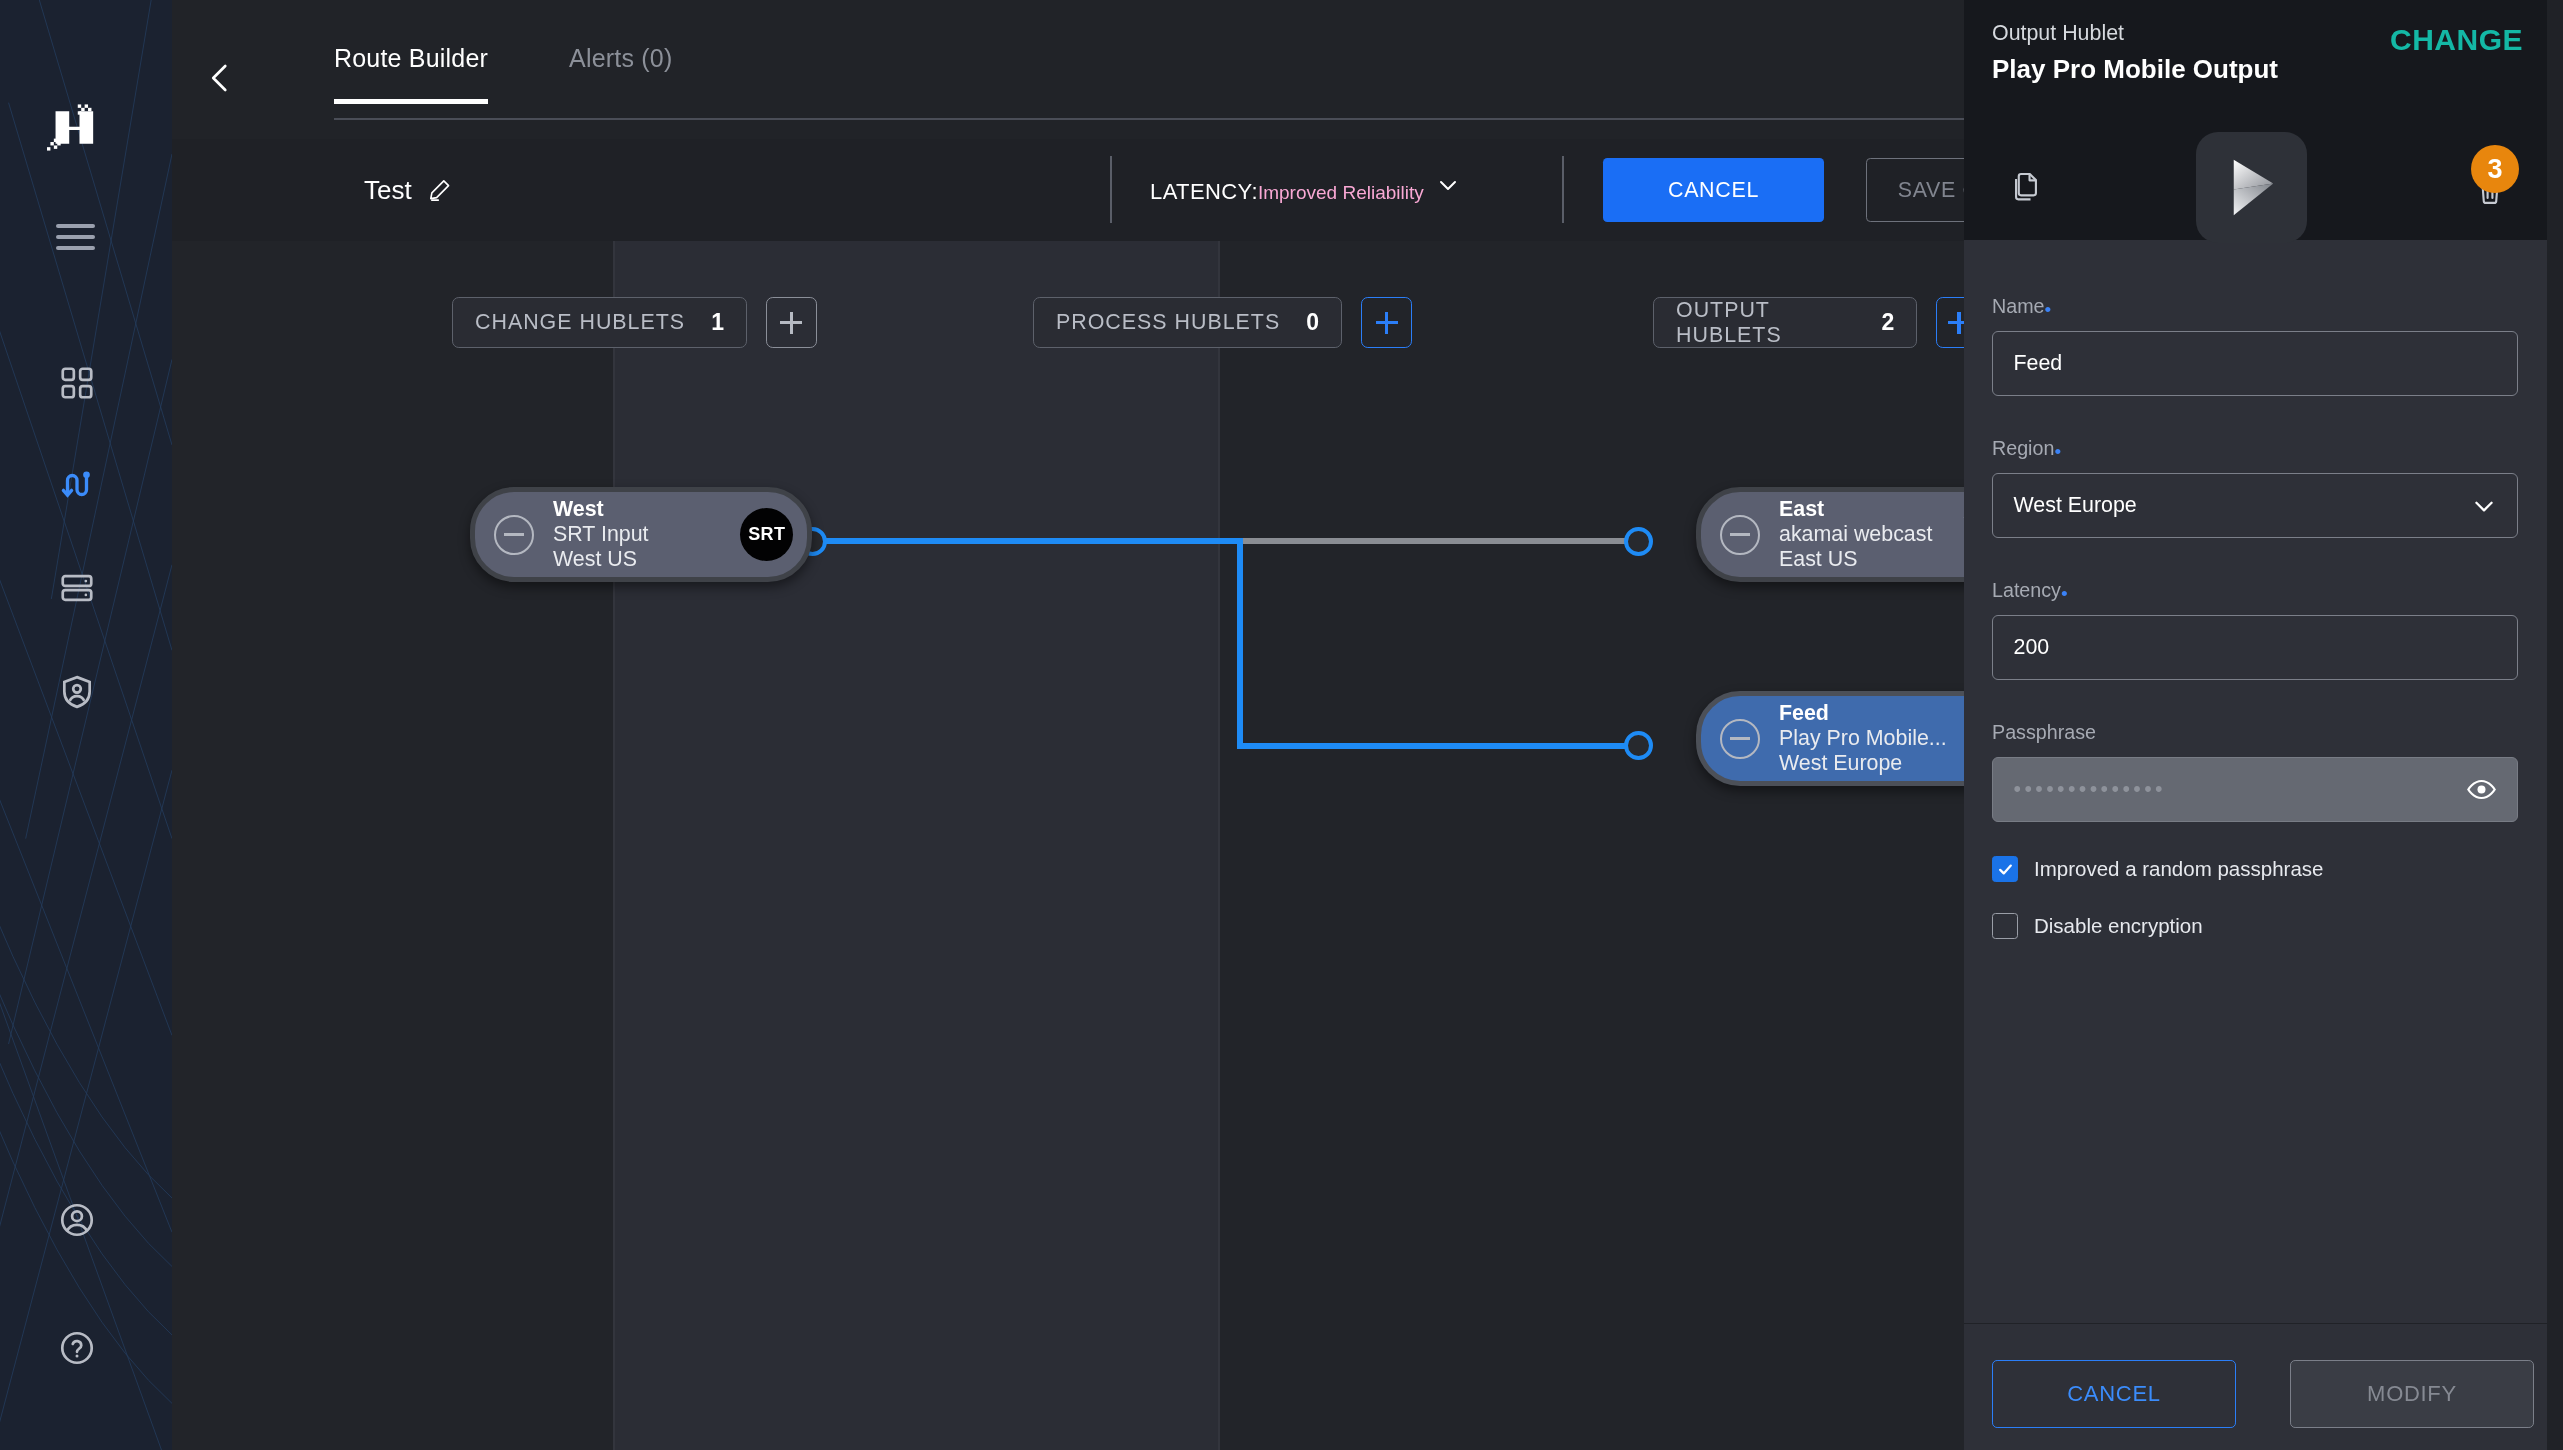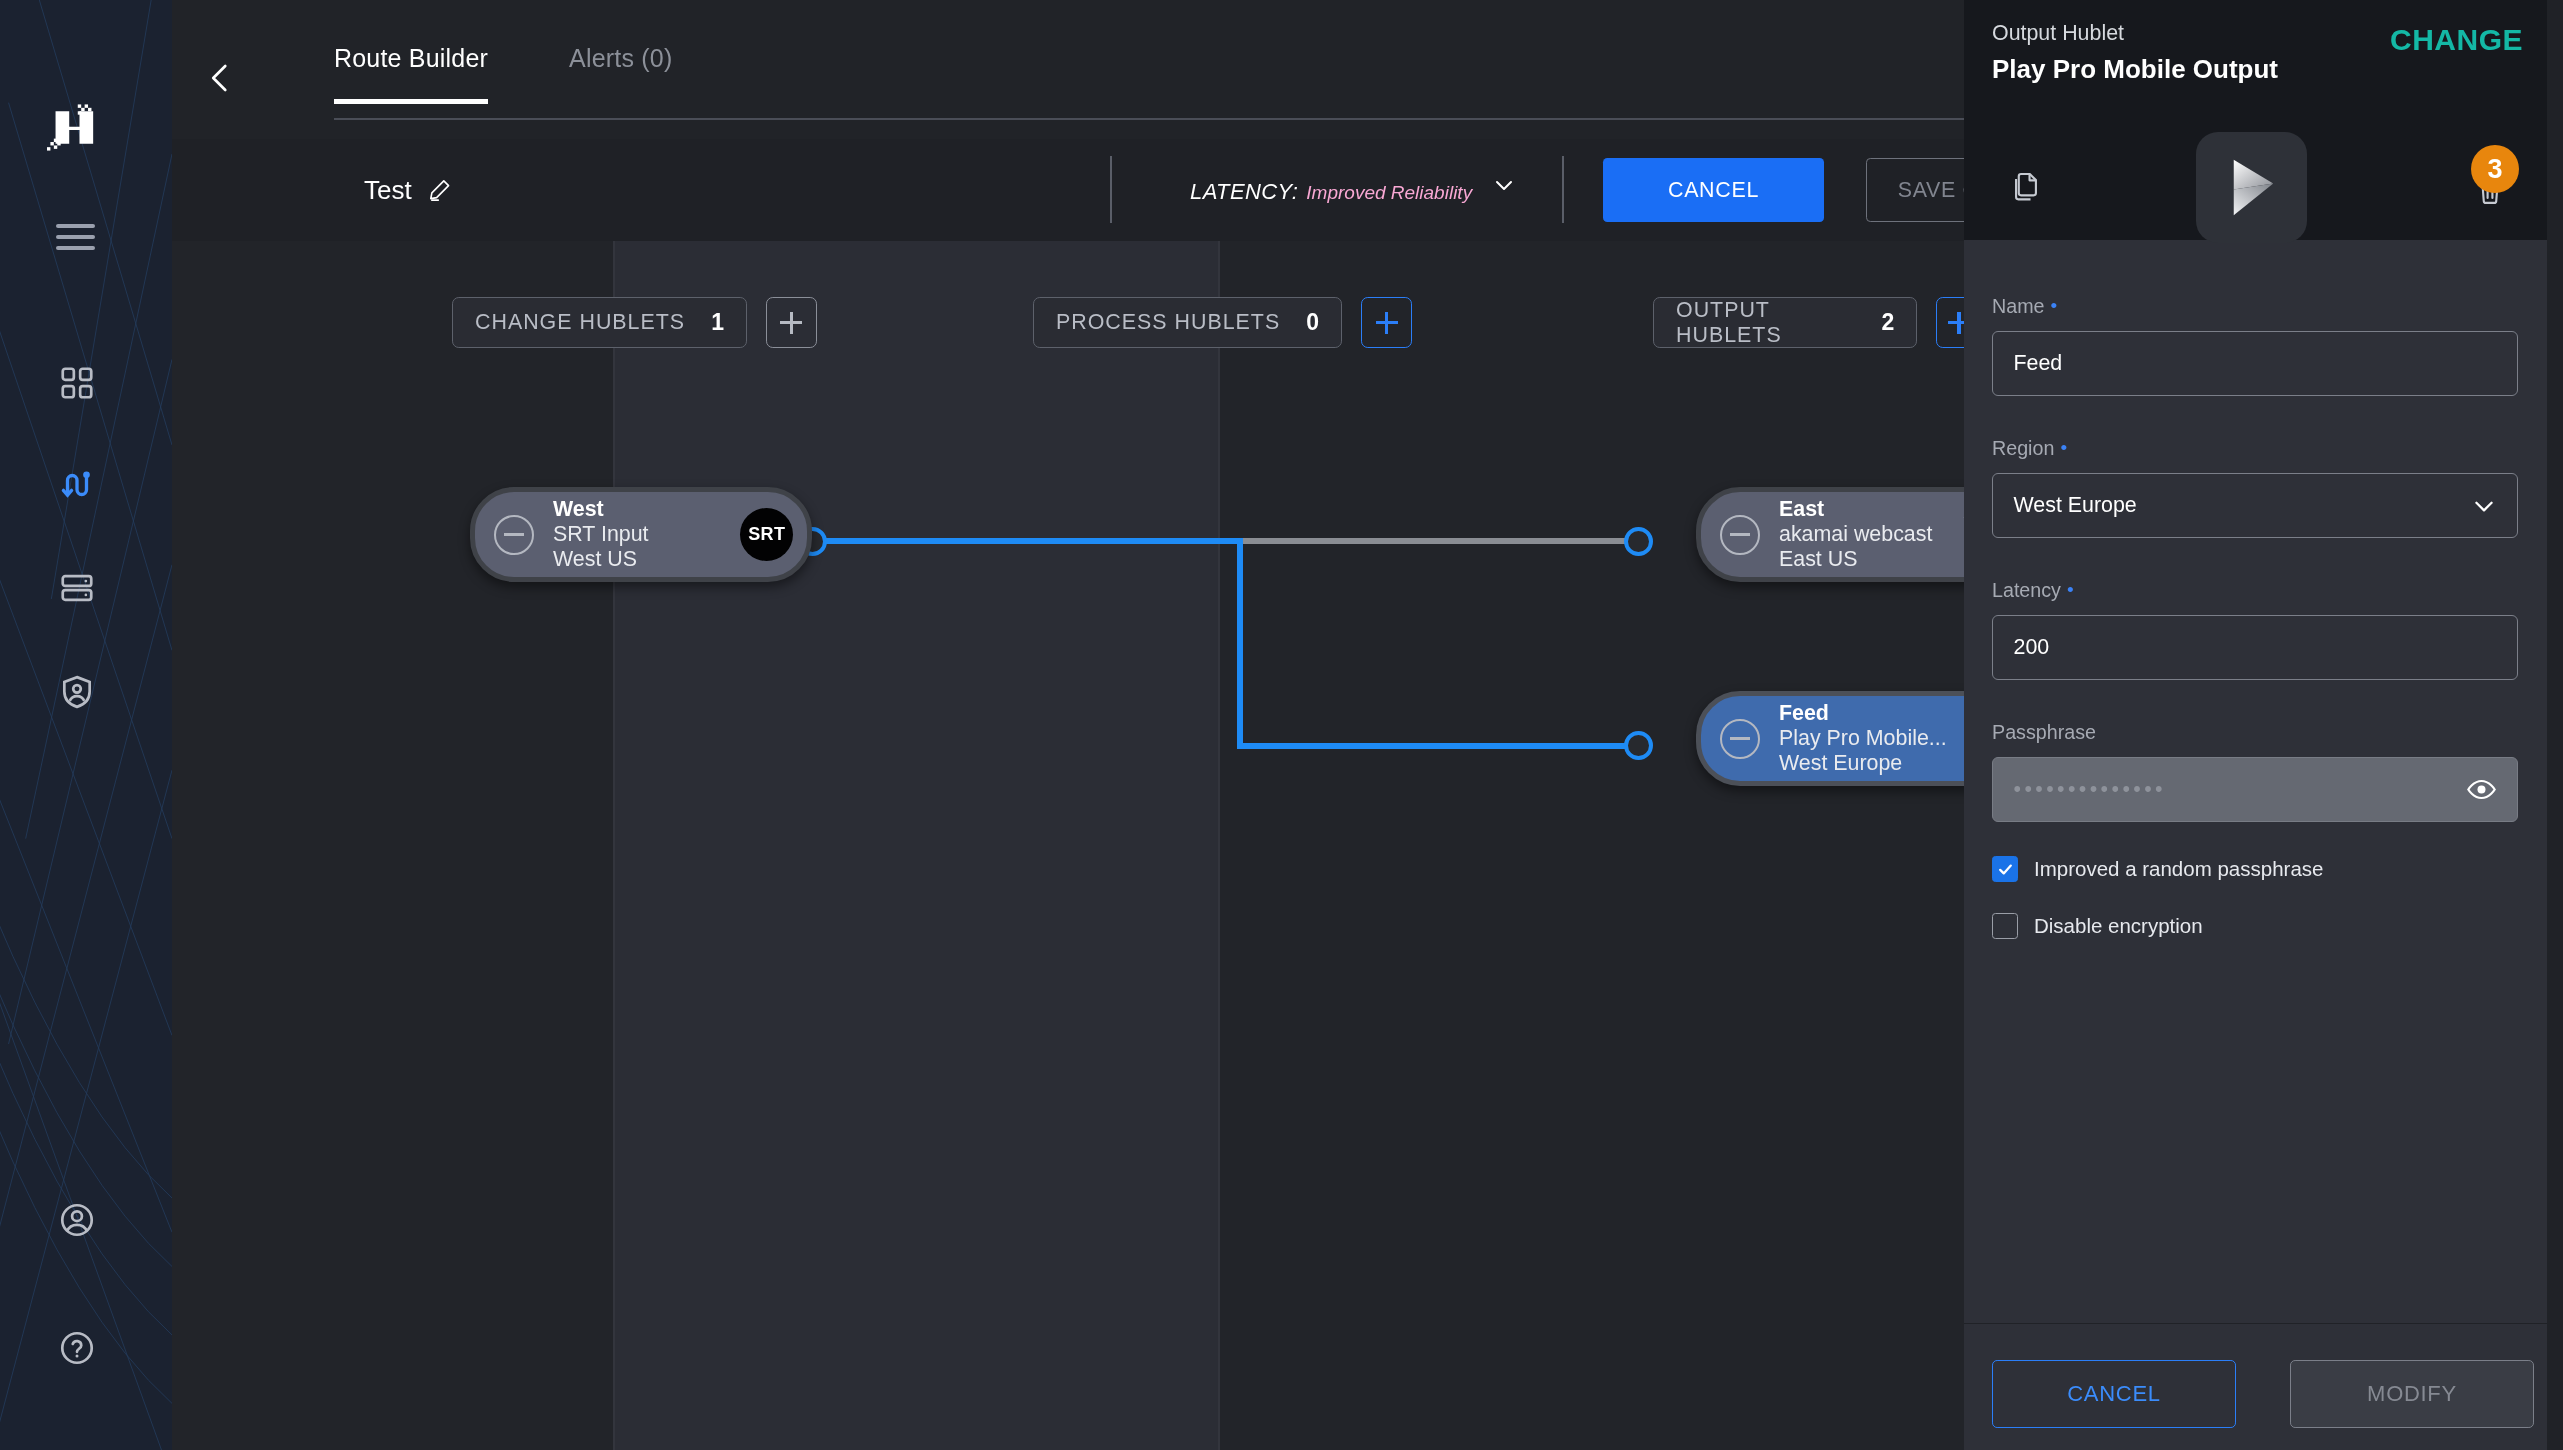--- a/index.html
+++ b/index.html
@@ -38,21 +38,21 @@
   .tab { position: relative; font-size: 25px; letter-spacing: 0.2px; padding-bottom: 31px; color: #8c9099; white-space: nowrap; }
   .tab.active { color: #ffffff; }
   .tab.active::after { content: ""; position: absolute; left: 0; right: 0; bottom: 0; height: 5.1px; background: #fff; }
   .tabs-rule { position: absolute; left: 162px; top: 118px; width: 1647px; height: 1.7px; background: #4a4d57; }
 
   .toolbar { position: absolute; left: 0; top: 139px; width: 1810px; height: 102px; background: #1f2126;
              display: flex; align-items: center; }
   .route-name { position: absolute; left: 192px; display: flex; align-items: center; gap: 15.4px; }
   .route-name span { font-size: 26px; color: #fff; }
   .divider-v { position: absolute; width: 1.7px; height: 67px; background: #5a5e68; top: 17px; }
-  .latency { position: absolute; left: 1018px; display: flex; align-items: baseline; gap: 8px; color: #fff; font-style: italic; }
+  .latency { position: absolute; left: 978px; display: flex; align-items: baseline; gap: 0; color: #fff; }
   .latency .lab { font-size: 22px; letter-spacing: 0.4px; }
   .latency .val { font-size: 19px; color: #f9a8d4; }
   .chev-down { margin-left: 12px; position: relative; top: -1.7px; }
   .btn-cancel {
     position: absolute; left: 1431px; top: 19px; width: 221px; height: 64px;
     background: #1a6ef5; color: #fff; border: none; border-radius: 4.3px;
     font-size: 21.4px; letter-spacing: 0.7px; font-family: inherit; cursor: pointer;
   }
   .btn-save {
     position: absolute; left: 1694px; top: 19px; width: 239px; height: 64px;
@@ -132,21 +132,21 @@
   .ph-count {
     position: absolute; right: 28px; top: 145px; width: 48px; height: 48px; border-radius: 50%;
     background: #e8860d; color: #fff; font-size: 27px; font-weight: bold;
     display: flex; align-items: center; justify-content: center;
   }
   .panel-icons { position: absolute; left: 0; top: 132px; width: 583px; height: 108px; }
   .panel-icon-btn { position: absolute; width: 48px; height: 48px; display: flex; align-items: center; justify-content: center; }
 
   .form { position: absolute; left: 28px; top: 295px; width: 526px; }
   .field { margin-bottom: 41px; }
-  .field-label { font-size: 19.7px; color: #a6aab3; margin-bottom: 13px; display: flex; align-items: flex-start; gap: 6px; }
+  .field-label { font-size: 19.7px; color: #a6aab3; margin-bottom: 13px; display: flex; align-items: flex-end; }
   .req { color: #3b82f6; font-size: 19px; line-height: 1; position: relative; top: 0.9px; }
   .input {
     width: 526px; height: 65px; border-radius: 6px; border: 1.3px solid #7b7f89;
     background: transparent; color: #fff; font-size: 21.4px; padding: 0 20.5px;
     display: flex; align-items: center; font-family: inherit;
   }
   .input.select { justify-content: space-between; }
   .input.disabled { background: #656972; border-color: #787c85; justify-content: space-between; }
   .dots { color: #8e929b; font-size: 21.4px; letter-spacing: 3.4px; }
   .checkrow { display: flex; align-items: center; gap: 16px; margin-bottom: 31px; }

